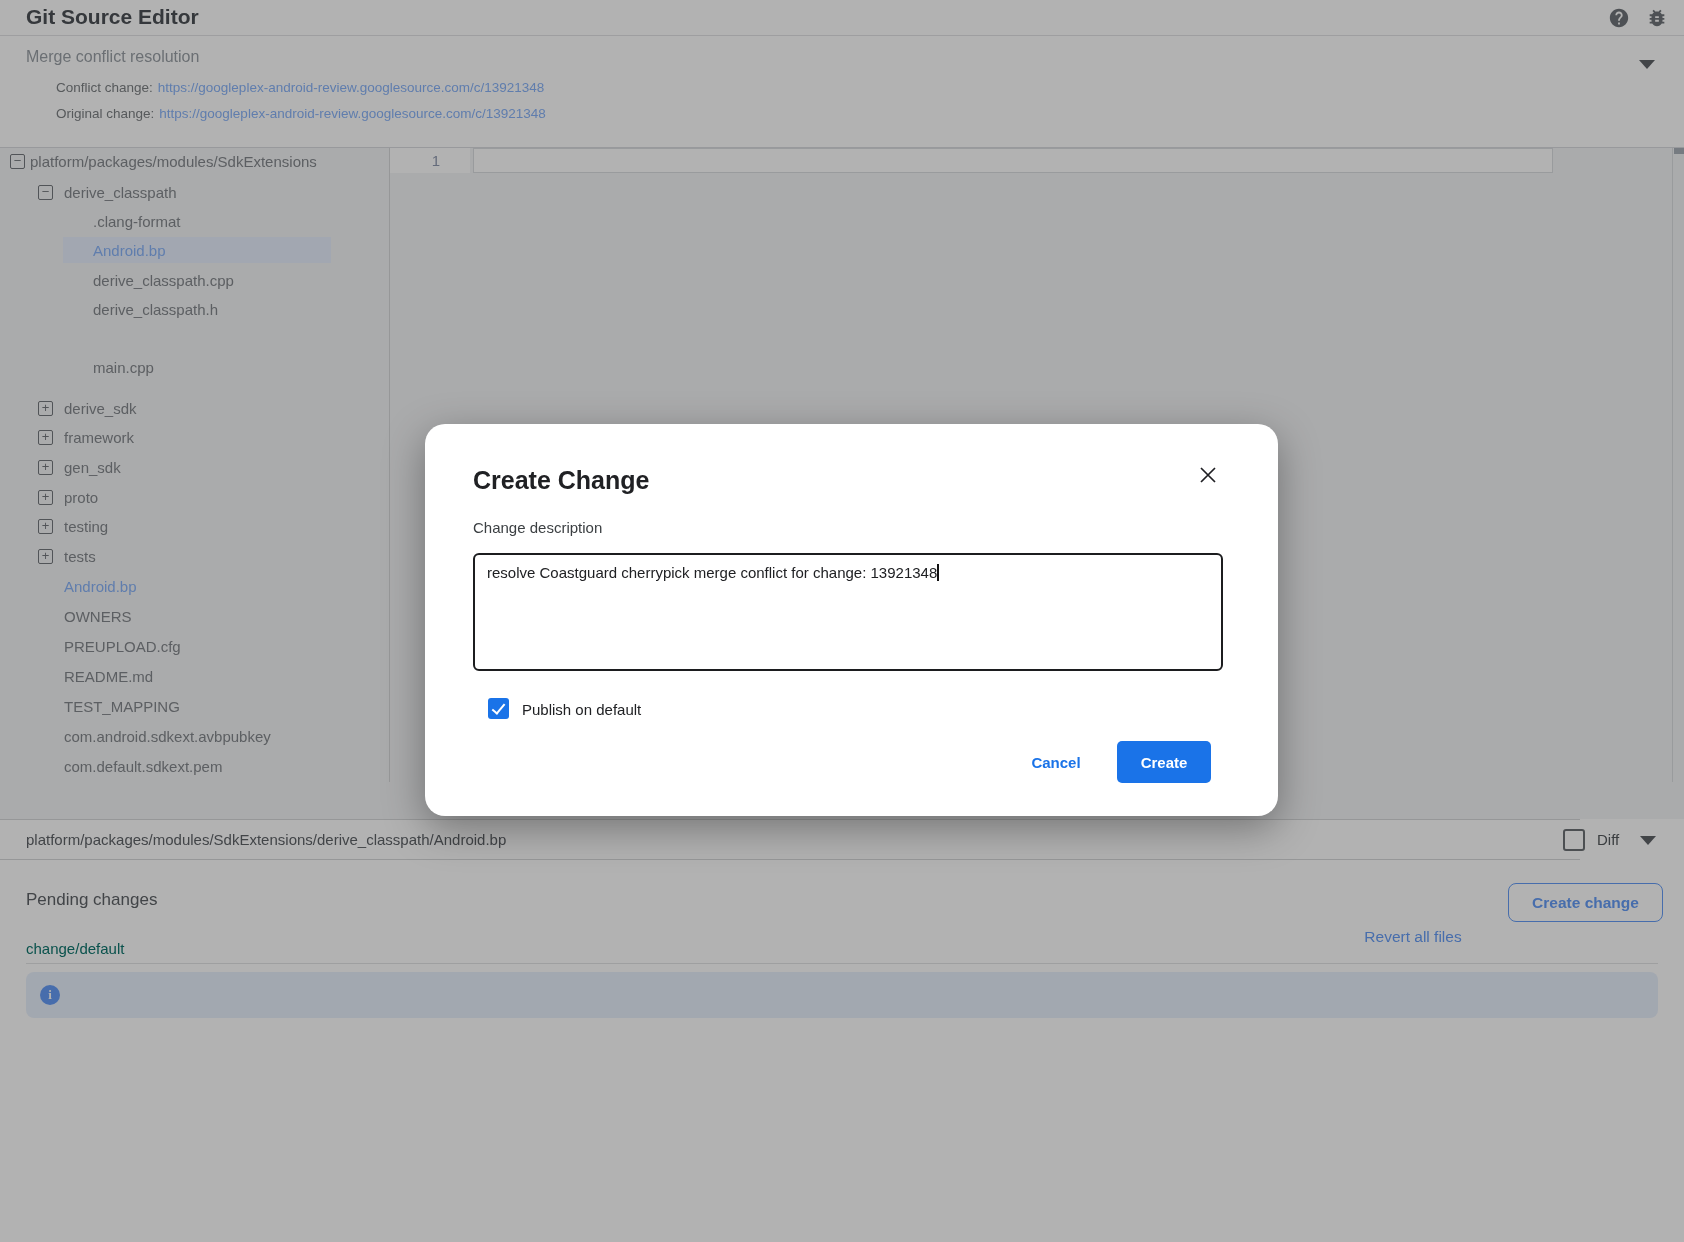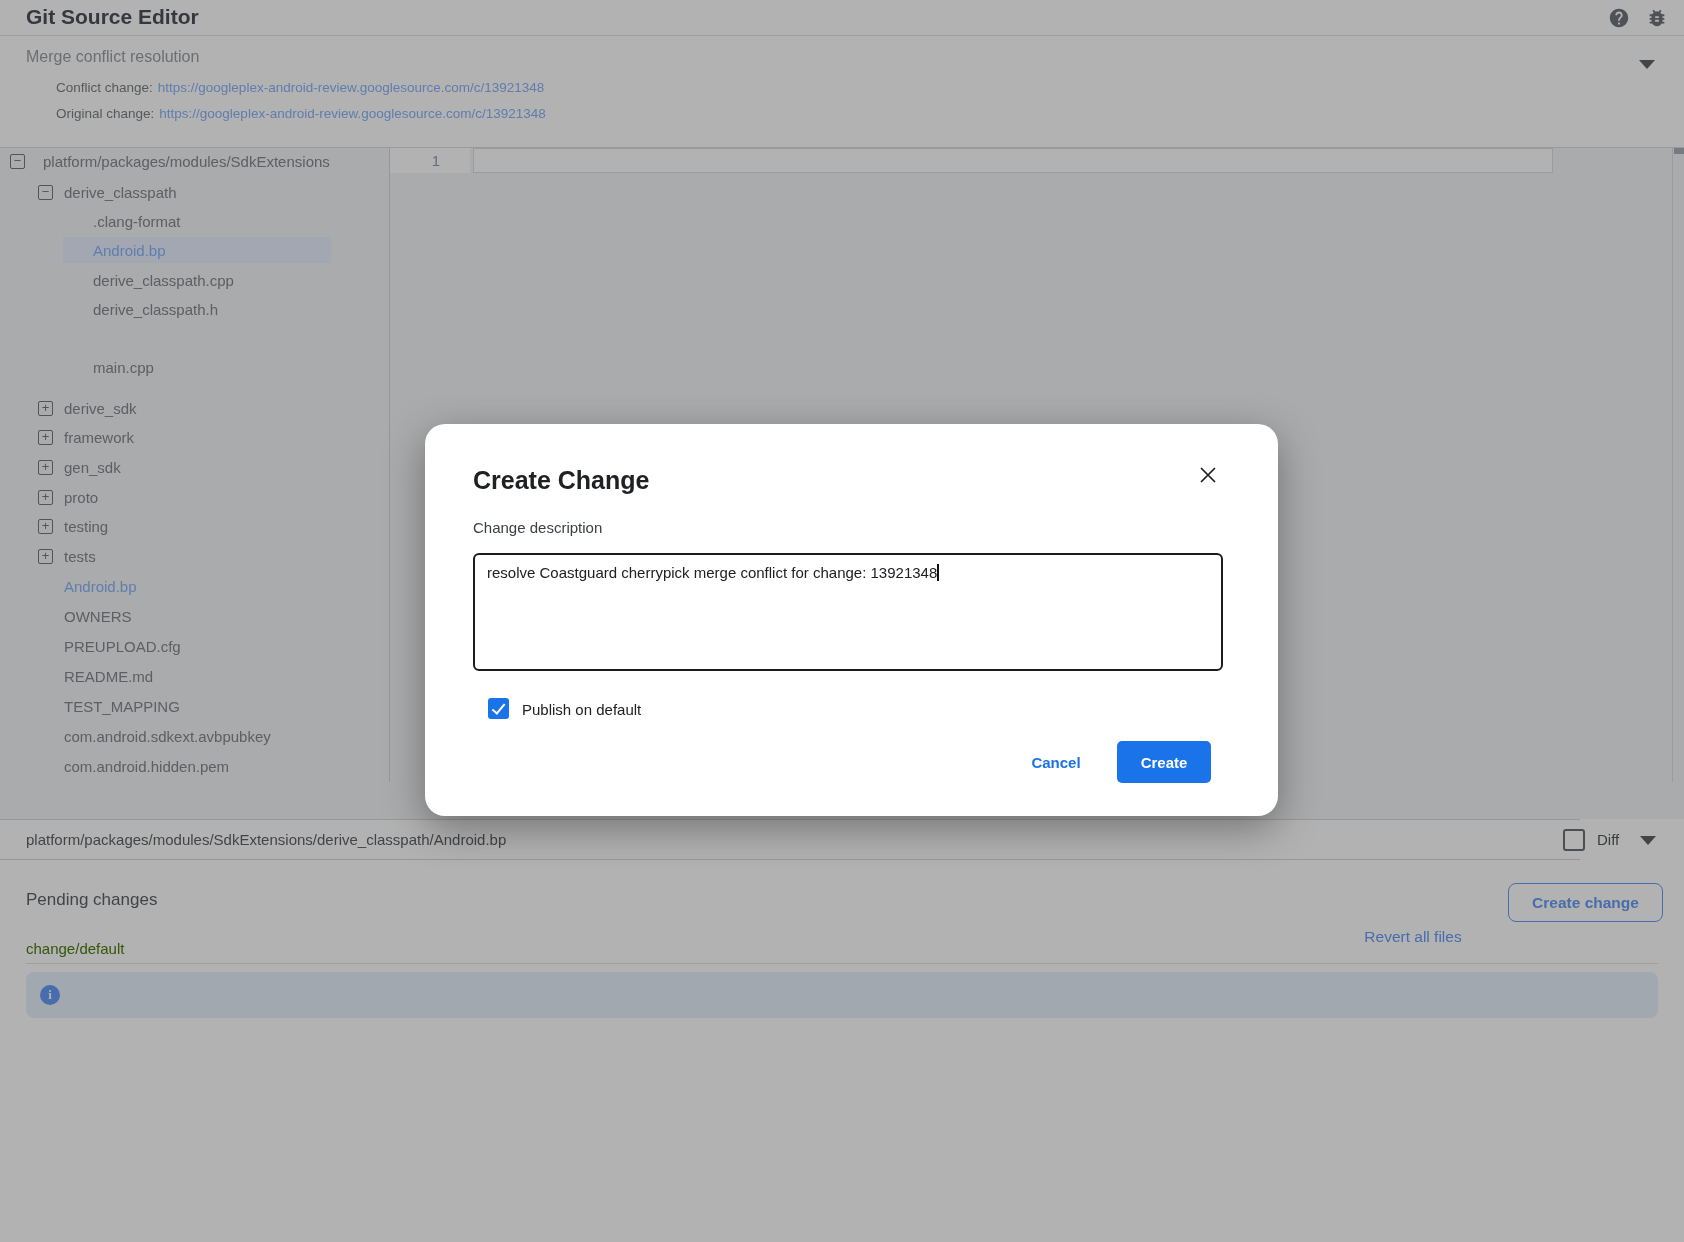--- a/index.html
+++ b/index.html
@@ -22,21 +22,21 @@
   .mp-chevron { position:absolute; left:1639px; top:23px; width:0; height:0; border-left:8px solid transparent; border-right:8px solid transparent; border-top:9px solid #5f6368; cursor:pointer; }
 
   
   .main-area { position:absolute; left:0; top:148px; width:1684px; height:671px; background:#f4f5f6; }
   .tree-panel { position:absolute; left:0; top:0; width:390px; height:634px; border-right:1px solid #d7d8da; }
   .trow { position:absolute; left:0; width:388px; height:22px; display:flex; align-items:center; cursor:pointer; }
   .tlabel { font-size:15px; color:#85898e; white-space:nowrap; }
   .toggle { width:15px; height:15px; border:1.5px solid #75797e; border-radius:2px; color:#75797e;
             font-size:13px; line-height:11px; text-align:center; flex:0 0 15px; cursor:pointer; }
   .ml10{margin-left:10px} .ml38{margin-left:38px}
-  .lab-after-toggle0 { margin-left:18px; } .lab-after-toggle1 { margin-left:11px; }
+  .lab-after-toggle0 { margin-left:5px; } .lab-after-toggle1 { margin-left:11px; }
   .lab-lvl1 { margin-left:64px; } .lab-lvl2 { margin-left:93px; }
   .trow.selected { left:63px; width:268px; height:26px; background:#e8f0fe; }
   .trow.selected .tlabel { margin-left:30px; color:#8ab4f8; }
   .tlabel.modified { color:#8ab4f8; }
 
   .editor { position:absolute; left:390px; top:0; width:1294px; height:634px; }
   .gutter-cell { position:absolute; left:0; top:0; width:80px; height:25px; background:#fff; }
   .line-number { position:absolute; left:0; top:0; width:50px; text-align:right; line-height:25px; font-size:15px; color:#909ab0; }
   .line-box { position:absolute; left:83px; top:0; width:1080px; height:25px; background:#fff; border:1px solid #dcdee1; }
   .scroll-line { position:absolute; left:1282px; top:0; width:1px; height:634px; background:#dcdee1; }
@@ -48,21 +48,21 @@
   .diff-check { position:absolute; left:1563px; top:9px; width:22px; height:22px; border:2px solid #6e7276; border-radius:3px; background:#fff; cursor:pointer; }
   .diff-label { position:absolute; left:1597px; line-height:39px; font-size:15px; color:#54585c; }
   .diff-arrow { position:absolute; left:1640px; top:16px; width:0; height:0; border-left:8px solid transparent; border-right:8px solid transparent; border-top:9px solid #5f6368; cursor:pointer; }
 
   
   .pending { position:absolute; left:0; top:861px; width:1684px; height:381px; background:#fff; }
   .pc-title { position:absolute; left:26px; top:29px; font-size:17px; color:#5f6368; }
   .pc-revert { position:absolute; left:1350px; top:32px; width:126px; text-align:center; font-size:15.5px; font-weight:normal; color:#669df6; cursor:pointer;margin-top:35px; }
   .pc-create { position:absolute; left:1508px; top:22px; width:155px; height:39px; border:1px solid #669df6; border-radius:8px;
                color:#669df6; font-size:15.5px; font-weight:bold; text-align:center; line-height:37px; background:#fff; cursor:pointer; }
-  .pc-branch { position:absolute; left:26px; top:79px; font-size:15px; color:#4d7c0f;text-align:right; }
+  .pc-branch { position:absolute; left:26px; top:79px; font-size:15px; color:#0f766e;text-align:right; }
   .pc-divider { position:absolute; left:26px; top:102px; width:1632px; height:1px; background:#e3e4e6; }
   .info-banner { position:absolute; left:26px; top:111px; width:1632px; height:46px; background:#e9f1fd; border-radius:8px; display:flex; align-items:center; }
   .info-ic { width:20px; height:20px; margin-left:14px; border-radius:50%; background:#669df6; color:#fff; font-size:13px; font-weight:bold; text-align:center; line-height:20px; flex:0 0 20px; font-family:"Liberation Serif","DejaVu Serif",serif; }
   .info-text { margin-left:17px; font-size:15px; color:#5a5e63; }
 
   
   .overlay { position:absolute; left:0; top:0; width:1684px; height:1242px; background:rgba(0,0,0,0.30); z-index:10; }
   .dialog { position:absolute; left:425px; top:424px; width:853px; height:392px; background:#fff; border-radius:20px; z-index:20;
             box-shadow:0 12px 40px rgba(0,0,0,0.35); }
   .dlg-title { position:absolute; left:48px; top:42px; font-size:25px; font-weight:bold; color:#202124; }
@@ -171,21 +171,21 @@
       <div class="trow" style="top:517px">
           <span class="tlabel lab-lvl1">README.md</span>
         </div>
       <div class="trow" style="top:547px">
           <span class="tlabel lab-lvl1">TEST_MAPPING</span>
         </div>
       <div class="trow" style="top:577px">
           <span class="tlabel lab-lvl1">com.android.sdkext.avbpubkey</span>
         </div>
       <div class="trow" style="top:607px">
-          <span class="tlabel lab-lvl1">com.android.hidden.pem</span>
+          <span class="tlabel lab-lvl1">com.default.sdkext.pem</span>
         </div>
     </aside>
 
     <div class="editor">
       <div class="gutter-cell">
         <div class="line-number">1</div>
       </div>
       <div class="line-box"></div>
       <div class="scroll-line"></div>
       <div class="scroll-thumb"></div>

